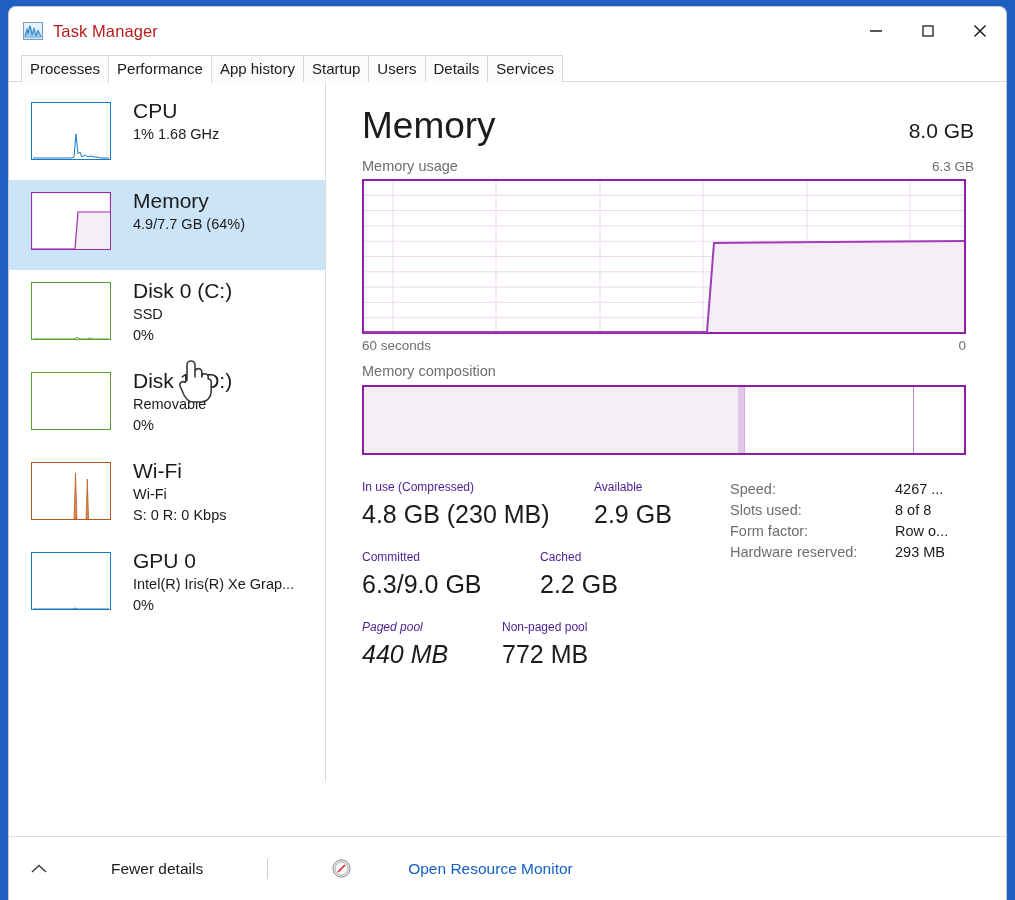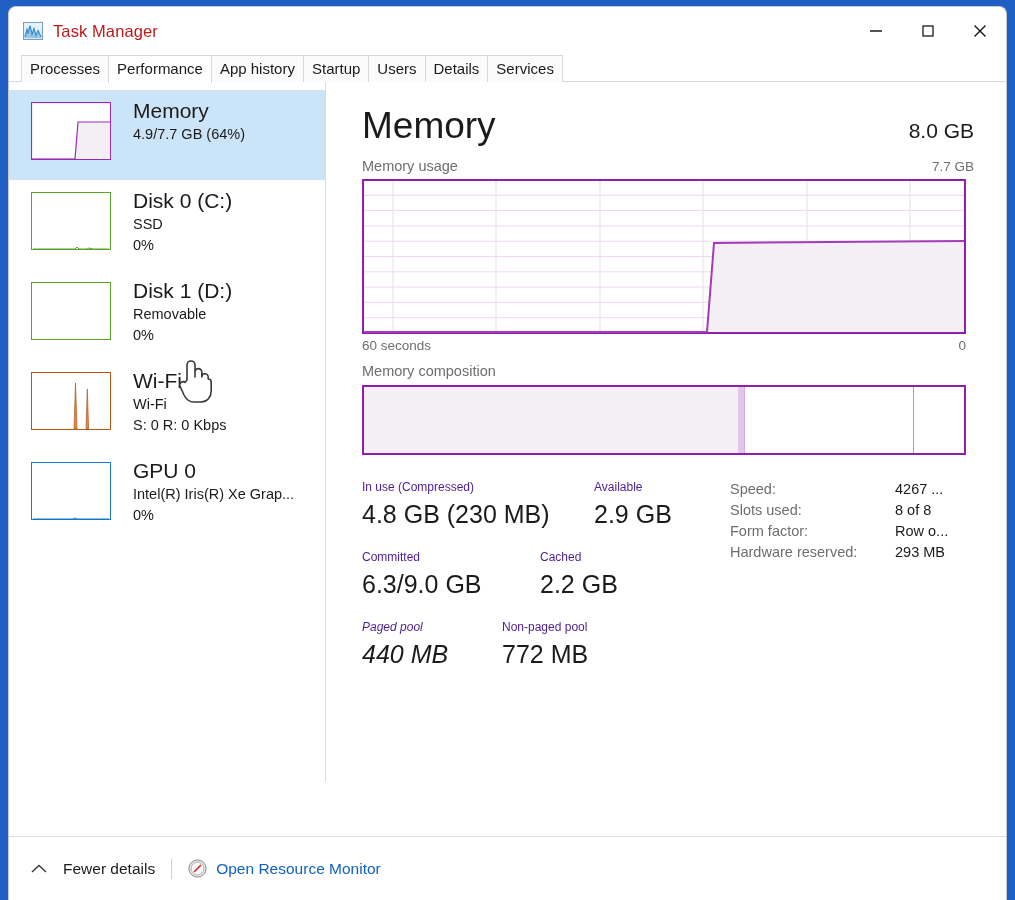--- a/index.html
+++ b/index.html
@@ -252,20 +252,21 @@
   
   .footer {
     position: absolute;
     left: 0; right: 0; bottom: 0;
     height: 64px;
     border-top: 1px solid #dddddd;
     display: flex;
     align-items: center;
     padding-left: 20px;
     background: #ffffff;
+    gap: 48px;
   }
   .chev { margin-right: 14px; display:flex; align-items:center; cursor: default;}
   .fewer {
     font-size: 15.5px;
     color: #1b1b1b;
     cursor: default;
   }
   .vsep {
     width: 1px; height: 20px;
     background: #cfcfcf;
@@ -325,20 +326,32 @@
       <div class="tab">Startup</div>
       <div class="tab">Users</div>
       <div class="tab">Details</div>
       <div class="tab">Services</div>
     </div>
 
     <div class="body">
 
       <div class="sidebar">
 
+        <div class="side-item">
+          <div class="thumb">
+            <svg width="80" height="58" viewBox="0 0 80 58">
+              <rect x="0.5" y="0.5" width="79" height="57" fill="#fff" stroke="#1879c4" stroke-width="1"></rect>
+              <polyline points="2,56 40,56 43,55 45,32 47,52 49,50 51,55 54,53 57,55 60,54 63,55 66,55 70,56 78,56" fill="none" stroke="#1879c4" stroke-width="1"></polyline>
+            </svg>
+          </div>
+          <div class="side-text">
+            <div class="side-title">CPU</div>
+            <div class="side-sub">1%  1.68 GHz</div>
+          </div>
+        </div>
 
         <div class="side-item selected">
           <div class="thumb">
             <svg width="80" height="58" viewBox="0 0 80 58">
               <rect x="0.5" y="0.5" width="79" height="57" fill="#fff" stroke="#9b2bb0" stroke-width="1.2"></rect>
               <path d="M1,57 L44,57 L47,20 L79,20 L79,57 Z" fill="#f4eef5" stroke="none"></path>
               <polyline points="1,57 44,57 47,20 79,20" fill="none" stroke="#9b2bb0" stroke-width="1.2"></polyline>
             </svg>
           </div>
           <div class="side-text">
@@ -413,21 +426,21 @@
       </div>
 
       <div class="main">
         <div class="main-head">
           <h1 class="main-title">Memory</h1>
           <div class="main-total">8.0 GB</div>
         </div>
 
         <div class="sub-row">
           <div class="sub-label">Memory usage</div>
-          <div class="sub-value">7.7 GB</div>
+          <div class="sub-value">6.3 GB</div>
         </div>
 
         <div class="graph-wrap">
           <svg width="604" height="155" viewBox="0 0 604 155">
             <rect x="1" y="1" width="602" height="153" fill="#ffffff" stroke="#8f1faa" stroke-width="2"></rect>
             <g stroke="#ecd9ee" stroke-width="1">
               <line x1="2" y1="16.3" x2="602" y2="16.3"></line>
               <line x1="2" y1="31.6" x2="602" y2="31.6"></line>
               <line x1="2" y1="46.9" x2="602" y2="46.9"></line>
               <line x1="2" y1="62.2" x2="602" y2="62.2"></line>

